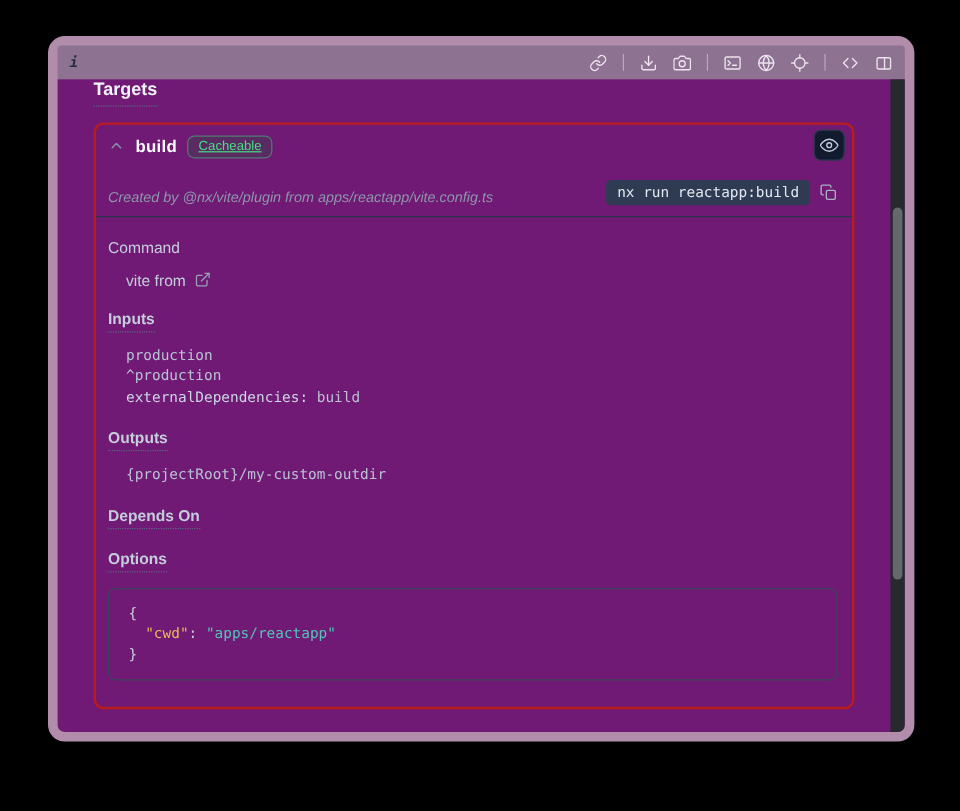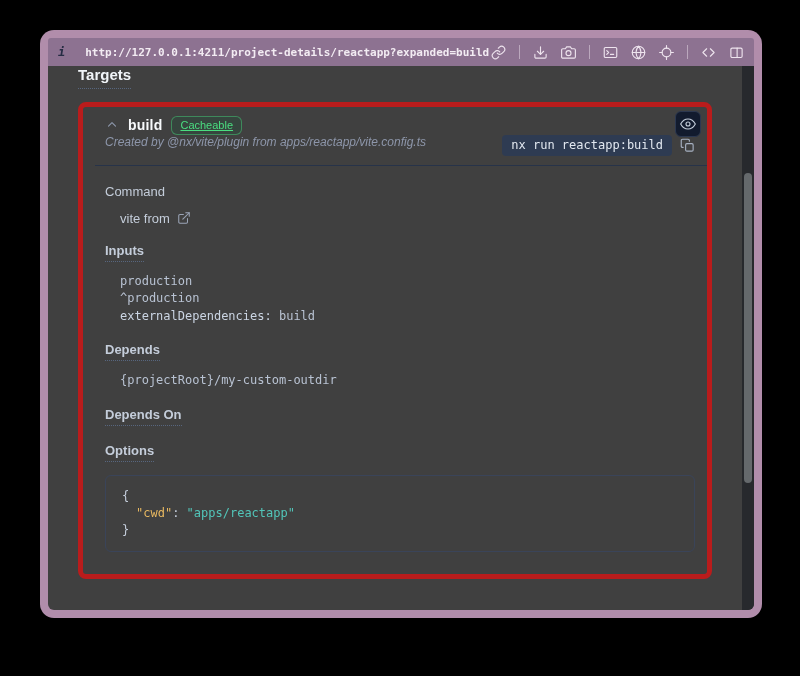--- a/index.html
+++ b/index.html
@@ -24,48 +24,48 @@
   }
   .url {
     font:700 11px "DejaVu Sans Mono", monospace; color:#f3ecf3;
     white-space:nowrap; overflow:hidden;
   }
   .tb-icons { margin-left:auto; display:flex; align-items:center; gap:13px; color:#eee4ee; }
   .tb-btn { display:flex; align-items:center; cursor:pointer; }
   .tb-sep { width:1px; height:14px; background:rgba(243,236,243,.45); }
   
   .content {
-    position:relative; height:544px; background:#404040;
+    position:relative; height:544px; background:#701a75;
     overflow:hidden; border-radius:0 0 6px 6px;
   }
   main { padding:0 42px 0 30px; }
   .page-title {
     display:inline-block; margin:-5px 0 0;
     font:600 15px/1.25 "Liberation Sans", sans-serif; color:#f1f5f9;
     border-bottom:1.5px dotted #57667f; padding-bottom:3px;
   }
   .card {
     position:relative; margin-top:13px;
-    border:5px solid #b91c1c; border-radius:8px;padding-left:12px;
+    border:2px solid #b91c1c; border-radius:8px;
   }
   .card-header { position:relative; padding:9px 12px 9px 10px; border-bottom:1px solid #273349; }
   .title-row { display:flex; align-items:center; gap:9px; }
   .chev { color:#8b95a9; display:flex; cursor:pointer; }
   .target-name { margin:0; font:700 14px "Liberation Sans", sans-serif; color:#f8fafc; letter-spacing:.2px; }
   .badge {
     font:500 11px "Liberation Sans", sans-serif; color:#4ade80;
     background:rgba(34,84,61,.30); border:1px solid rgba(74,222,128,.45);
     border-radius:6px; padding:2.5px 8px;text-decoration:underline;
   }
   .eye-btn {
     position:absolute; top:4px; right:6px; width:26px; height:26px;
     border:1px solid #2c3850; border-radius:6px; background:#121b2e;
     display:flex; align-items:center; justify-content:center; color:#c3cdda; cursor:pointer;
   }
-  .sub-row { display:flex; justify-content:space-between; align-items:flex-start; margin-top:0; }
+  .sub-row { display:flex; justify-content:space-between; align-items:flex-end; margin-top:18px; }
   .created { font:italic 12px "Liberation Sans", sans-serif; color:#8d96aa; }
   .chip-wrap { display:flex; align-items:center; gap:8px; }
   .chip {
     font:12px "DejaVu Sans Mono", monospace; color:#e2e8f0;
     background:#2e3b52; border-radius:4px; padding:3.5px 9px; white-space:nowrap;
   }
   .copy-btn { color:#a7b1c2; display:flex; cursor:pointer; }
   .card-body { padding:1px 12px 22px 10px; }
   .sec-head {
     display:table; margin:17px 0 0;
@@ -91,21 +91,20 @@
   .scroll-thumb { position:absolute; left:2px; top:107px; width:8px; height:310px; background:#65696c; border-radius:4px; }
   svg { display:block; }
 </style>
 </head>
 <body>
 
 <div class="window">
 
   <div class="toolbar">
     <span class="info-glyph">i</span>
-    <span class="url">http://127.0.0.1:4211/project-details/reactapp?expanded=build</span>
     <div class="tb-icons">
       <span class="tb-btn">
         <svg viewBox="0 0 24 24" width="15" height="15" fill="none" stroke="currentColor" stroke-width="1.8" stroke-linecap="round" stroke-linejoin="round">
             <path d="M10 13a5 5 0 0 0 7.54.54l3-3a5 5 0 0 0-7.07-7.07l-1.72 1.71"></path>
             <path d="M14 11a5 5 0 0 0-7.54-.54l-3 3a5 5 0 0 0 7.07 7.07l1.71-1.71"></path>
           </svg>
       </span>
       <span class="tb-sep"></span>
       <span class="tb-btn">
         <svg viewBox="0 0 24 24" width="15" height="15" fill="none" stroke="currentColor" stroke-width="1.8" stroke-linecap="round" stroke-linejoin="round">
@@ -210,21 +209,21 @@
             </span>
           </div>
 
           <h3 class="sec-head dotted">Inputs</h3>
           <div class="mono-block">
             <div>production</div>
             <div>^production</div>
             <div><strong>externalDependencies:</strong><span> build</span></div>
           </div>
 
-          <h3 class="sec-head dotted">Depends</h3>
+          <h3 class="sec-head dotted">Outputs</h3>
           <div class="mono-block">
             <div>{projectRoot}/my-custom-outdir</div>
           </div>
 
           <h3 class="sec-head dotted">Depends On</h3>
 
           <h3 class="sec-head dotted">Options</h3>
           <div class="code-block">
             <div><span>{</span></div>
             <div class="json-line-indented"><span class="json-key">"cwd"</span><span>: </span><span class="json-str">"apps/reactapp"</span></div>

